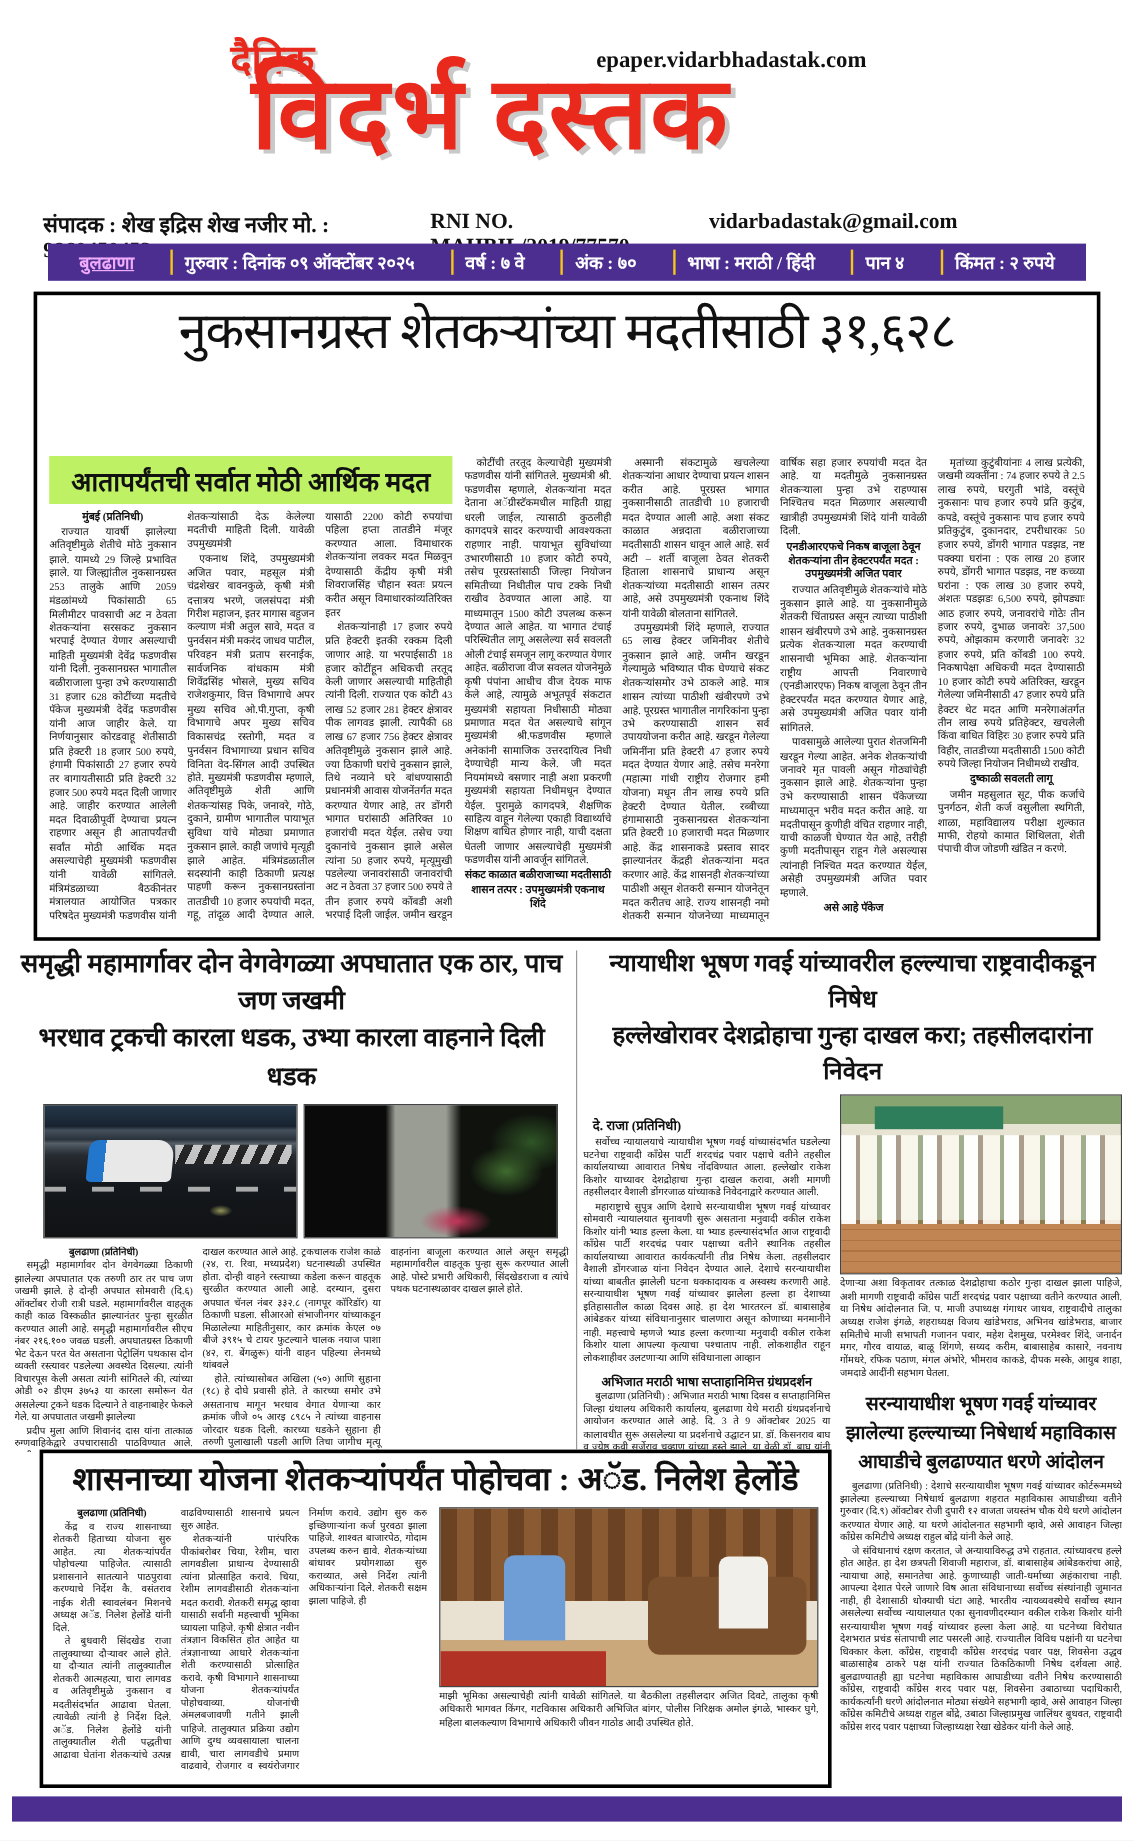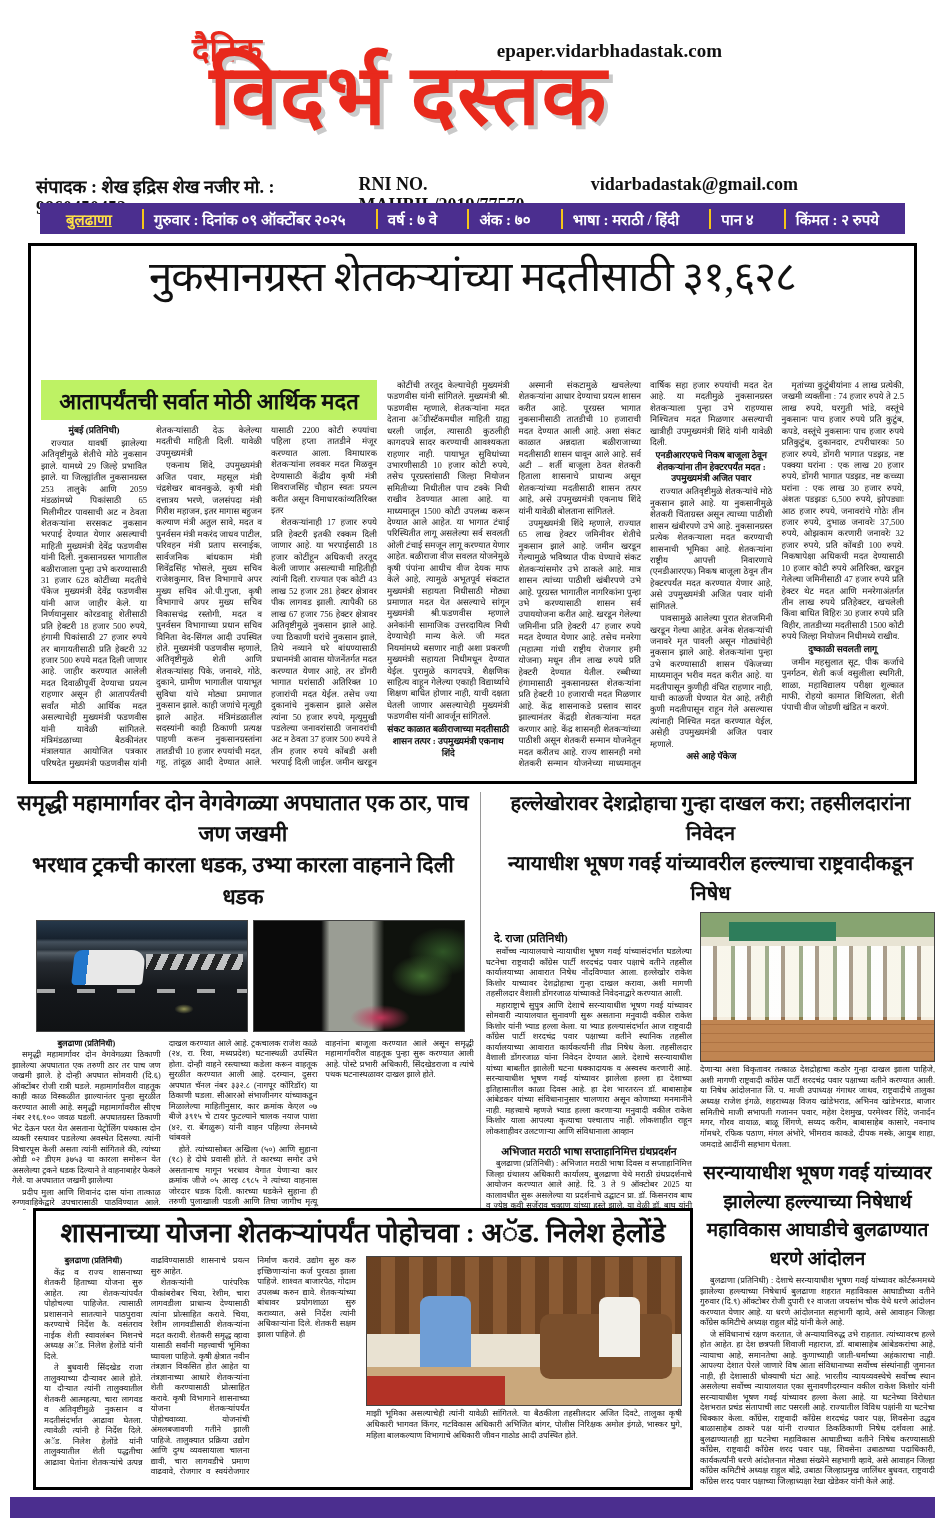--- a/index.html
+++ b/index.html
@@ -13,21 +13,21 @@
          font-weight:bold;color:#e8291c;letter-spacing:2px;text-shadow:4px 4px 0 #c9c9c9;}
   .website{position:absolute;right:96px;top:40px;font-size:19px;font-weight:bold;color:#111;margin-left:29px;}
   .meta-row{position:absolute;left:36px;right:20px;top:174px;display:flex;justify-content:flex-end;
             font-size:18px;font-weight:bold;}
   
   .infobar{position:absolute;left:40px;right:40px;top:203px;height:31px;background:#4b2e8f;
            display:flex;align-items:center;justify-content:space-between;padding:0 16px;box-sizing:border-box;
            color:#fff;font-weight:bold;font-size:15px;}
   .infobar span{white-space:nowrap;padding:0 10px;}
   .infobar span + span{border-left:2px solid #f5c518;text-align:center;}
-  .infobar .loc{color:#fde047;text-decoration:underline;}
+  .infobar .loc{color:#f0abfc;text-decoration:underline;}
   
   .lead-box{position:absolute;left:28px;top:243px;width:889px;height:541px;border:3px solid #000;
             box-sizing:border-box;padding:4px 10px;}
   .lead-headline{text-align:center;font-weight:normal;font-size:42px;line-height:1.3;letter-spacing:-1px;}
   .lead-body{position:absolute;left:10px;right:10px;top:134px;bottom:6px;display:flex;gap:10px;}
   .lead-left{width:336px;display:flex;flex-direction:column;}
   .lead-subhead{background:#bef264;font-size:22px;font-weight:bold;text-align:center;padding:5px 2px;
                 margin-bottom:5px;}
   .lead-left-flow{flex:1;columns:3;column-gap:9px;column-fill:auto;overflow:hidden;}
   .lead-right-flow{flex:1;columns:4;column-gap:9px;column-fill:auto;overflow:hidden;}
@@ -65,21 +65,21 @@
   .ph-protest .banner{position:absolute;left:12%;top:6%;width:46%;height:13%;background:#2e7d5b;}
   .ph-protest .people{position:absolute;left:0;right:0;top:22%;height:50%;
     background:repeating-linear-gradient(90deg,rgba(255,255,255,.95) 0 12px,rgba(120,100,80,.55) 12px 16px,
     rgba(250,248,238,.9) 16px 30px,rgba(90,120,70,.5) 30px 34px);}
   .ph-protest .bricks{position:absolute;left:0;right:0;bottom:0;height:28%;
     background:repeating-linear-gradient(0deg,rgba(120,60,20,.25) 0 1px,transparent 1px 9px);}
   .caption{font-size:8.2px;line-height:1.3;text-align:justify;margin-top:3px;}
   .books{margin-top:7px;}
   .sub-art-head{text-align:center;font-weight:bold;font-size:10.5px;margin:0 0 1px 0;}
   .dharane{margin-top:9px;}
-  .dharane-head{text-align:center;font-weight:bold;font-size:19px;line-height:1.5;margin-bottom:3px;}
+  .dharane-head{text-align:center;font-weight:bold;font-size:16px;line-height:1.5;margin-bottom:3px;}
   
   .bottom-box{position:absolute;left:33px;top:1208px;width:660px;height:282px;border:3px solid #000;
               box-sizing:border-box;padding:4px 8px;background:#fff;z-index:2;}
   .bottom-head{text-align:center;font-weight:bold;font-size:27px;line-height:1.35;}
   .bottom-grid{display:flex;gap:10px;margin-top:5px;}
   .bottom-flow{width:312px;height:222px;columns:3;column-gap:8px;column-fill:auto;overflow:hidden;}
   .bottom-photozone{flex:1;}
   .ph-meeting{width:100%;height:150px;
     background:linear-gradient(180deg,#8a5a33 0 52%,#e9e2d2 52% 74%,#caa87c 74% 100%);}
   .ph-meeting .curtain{position:absolute;left:0;right:0;top:0;height:52%;
@@ -165,22 +165,22 @@
     <div class="lead-left-flow acc-flow smallflow" style="height:222px;columns:3;column-gap:8px;">
         <p class="fp fb">बुलढाणा (प्रतिनिधी)</p>
         <p class="fp">समृद्धी महामार्गावर दोन वेगवेगळ्या ठिकाणी झालेल्या अपघातात एक तरुणी ठार तर पाच जण जखमी झाले. हे दोन्ही अपघात सोमवारी (दि.६) ऑक्टोंबर रोजी रात्री घडले. महामार्गावरील वाहतूक काही काळ विस्कळीत झाल्यानंतर पुन्हा सुरळीत करण्यात आली आहे. समृद्धी महामार्गावरील सीएच नंबर २१६.१०० जवळ घडली. अपघातग्रस्त ठिकाणी भेट देऊन परत येत असताना पेट्रोलिंग पथकास दोन व्यक्ती रस्त्यावर पडलेल्या अवस्थेत दिसल्या. त्यांनी विचारपूस केली असता त्यांनी सांगितले की, त्यांच्या ओडी ०२ डीएम ३७५३ या कारला समोरून येत असलेल्या ट्रकने धडक दिल्याने ते वाहनाबाहेर फेकले गेले. या अपघातात जखमी झालेल्या</p>
         <p class="fp">प्रदीप मुला आणि शिवानंद दास यांना तात्काळ रुग्णवाहिकेद्वारे उपचारासाठी पाठविण्यात आले. काही अंतरावर, सीएच नंबर २९८.७०० जवळ सौरभ प्रधान आणि ओसरवरी दास सर्व रा. भद्रक जिल्हा, ओडिशा येथील रहिवासी हे देखील आढळले. या चौघांनाही मेहकर येथील शासकीय रुग्णालयात दाखल करण्यात आले आहे. ट्रकचालक राजेश काळे (२४, रा. रिवा, मध्यप्रदेश) घटनास्थळी उपस्थित होता. दोन्ही वाहने रस्त्याच्या कडेला करून वाहतूक सुरळीत करण्यात आली आहे. दरम्यान, दुसरा अपघात चॅनल नंबर ३३२.८ (नागपूर कॉरिडॉर) या ठिकाणी घडला. सीआरओ संभाजीनगर यांच्याकडून मिळालेल्या माहितीनुसार, कार क्रमांक केएल ०७ बीजे ३९१५ चे टायर फुटल्याने चालक नयाज पाशा (४२, रा. बेंगळुरू) यांनी वाहन पहिल्या लेनमध्ये थांबवले</p>
         <p class="fp">होते. त्यांच्यासोबत अखिला (५०) आणि सुहाना (१८) हे दोघे प्रवासी होते. ते कारच्या समोर उभे असतानाच मागून भरधाव वेगात येणाऱ्या कार क्रमांक जीजे ०५ आरइ ८९८५ ने त्यांच्या वाहनास जोरदार धडक दिली. कारच्या धडकेने सुहाना ही तरुणी पुलाखाली पडली आणि तिचा जागीच मृत्यू झाला. तसेच चालक नयाज पाशा गंभीर जखमी असून त्यांना जालना येथील रुग्णालयात हलविण्यात आले. अपघातात सहभागी दुसऱ्या कारचा चालक किशोर कुमार (४०, रा. सुरत, गुजरात) आणि त्याच्यासोबतचे पाच प्रवासी सुखरूप आहेत. दोन्ही वाहनांना बाजूला करण्यात आले असून समृद्धी महामार्गावरील वाहतूक पुन्हा सुरू करण्यात आली आहे. पोस्टे प्रभारी अधिकारी, सिंदखेडराजा व त्यांचे पथक घटनास्थळावर दाखल झाले होते.</p>
       </div>
   </div>
 
   <div class="judge">
     <div class="judge-head">
+      <div>न्यायाधीश भूषण गवई यांच्यावरील हल्ल्याचा राष्ट्रवादीकडून निषेध</div>
       <div>हल्लेखोरावर देशद्रोहाचा गुन्हा दाखल करा; तहसीलदारांना निवेदन</div>
-      <div>न्यायाधीश भूषण गवई यांच्यावरील हल्ल्याचा राष्ट्रवादीकडून निषेध</div>
     </div>
     <div class="judge-grid">
       <div class="judge-colA">
         <div class="byline">दे. राजा (प्रतिनिधी)</div>
         <div class="smallflow">
             <p class="fp">सर्वोच्च न्यायालयाचे न्यायाधीश भूषण गवई यांच्यासंदर्भात घडलेल्या घटनेचा राष्ट्रवादी काँग्रेस पार्टी शरदचंद्र पवार पक्षाचे वतीने तहसील कार्यालयाच्या आवारात निषेध नोंदविण्यात आला. हल्लेखोर राकेश किशोर याच्यावर देशद्रोहाचा गुन्हा दाखल करावा, अशी मागणी तहसीलदार वैशाली डोंगरजाळ यांच्याकडे निवेदनाद्वारे करण्यात आली.</p>
             <p class="fp">महाराष्ट्राचे सुपुत्र आणि देशाचे सरन्यायाधीश भूषण गवई यांच्यावर सोमवारी न्यायालयात सुनावणी सुरू असताना मनुवादी वकील राकेश किशोर यांनी भ्याड हल्ला केला. या भ्याड हल्ल्यासंदर्भात आज राष्ट्रवादी काँग्रेस पार्टी शरदचंद्र पवार पक्षाच्या वतीने स्थानिक तहसील कार्यालयाच्या आवारात कार्यकर्त्यांनी तीव्र निषेध केला. तहसीलदार वैशाली डोंगरजाळ यांना निवेदन देण्यात आले. देशाचे सरन्यायाधीश यांच्या बाबतीत झालेली घटना धक्कादायक व अस्वस्थ करणारी आहे. सरन्यायाधीश भूषण गवई यांच्यावर झालेला हल्ला हा देशाच्या इतिहासातील काळा दिवस आहे. हा देश भारतरत्न डॉ. बाबासाहेब आंबेडकर यांच्या संविधानानुसार चालणारा असून कोणाच्या मनमानीने नाही. महत्त्वाचे म्हणजे भ्याड हल्ला करणाऱ्या मनुवादी वकील राकेश किशोर याला आपल्या कृत्याचा पश्चाताप नाही. लोकशाहीत राहून लोकशाहीवर उलटणाऱ्या आणि संविधानाला आव्हान</p>
           </div>
         <div class="books">
           <div class="sub-art-head">अभिजात मराठी भाषा सप्ताहानिमित्त ग्रंथप्रदर्शन</div>

